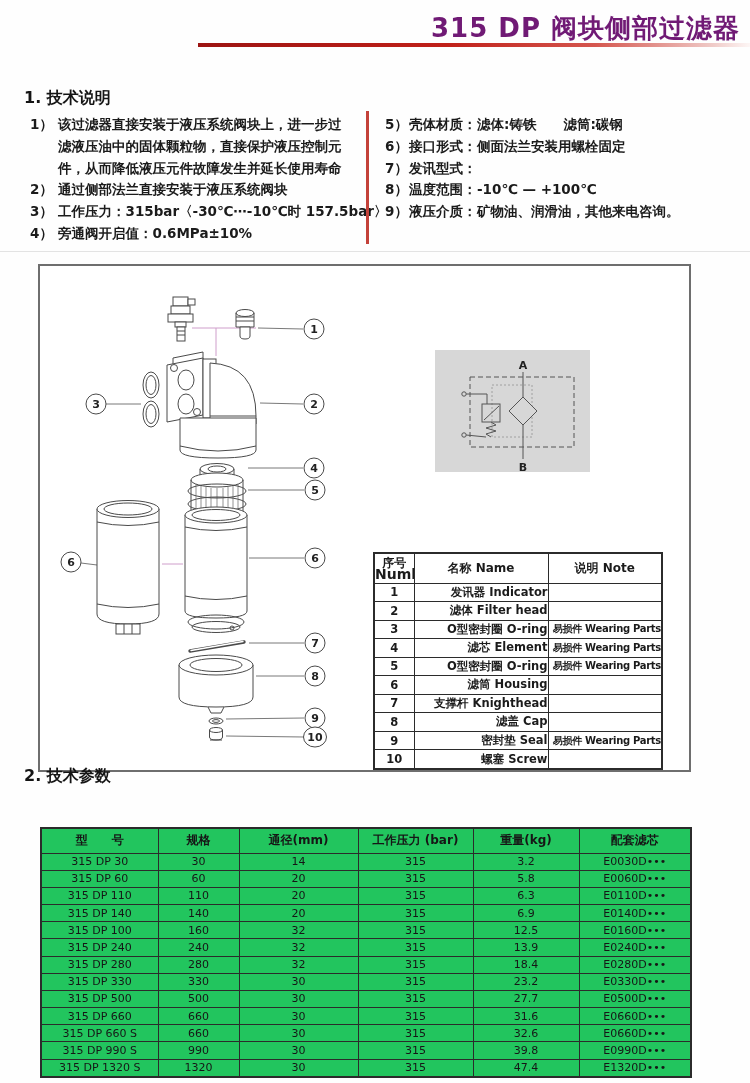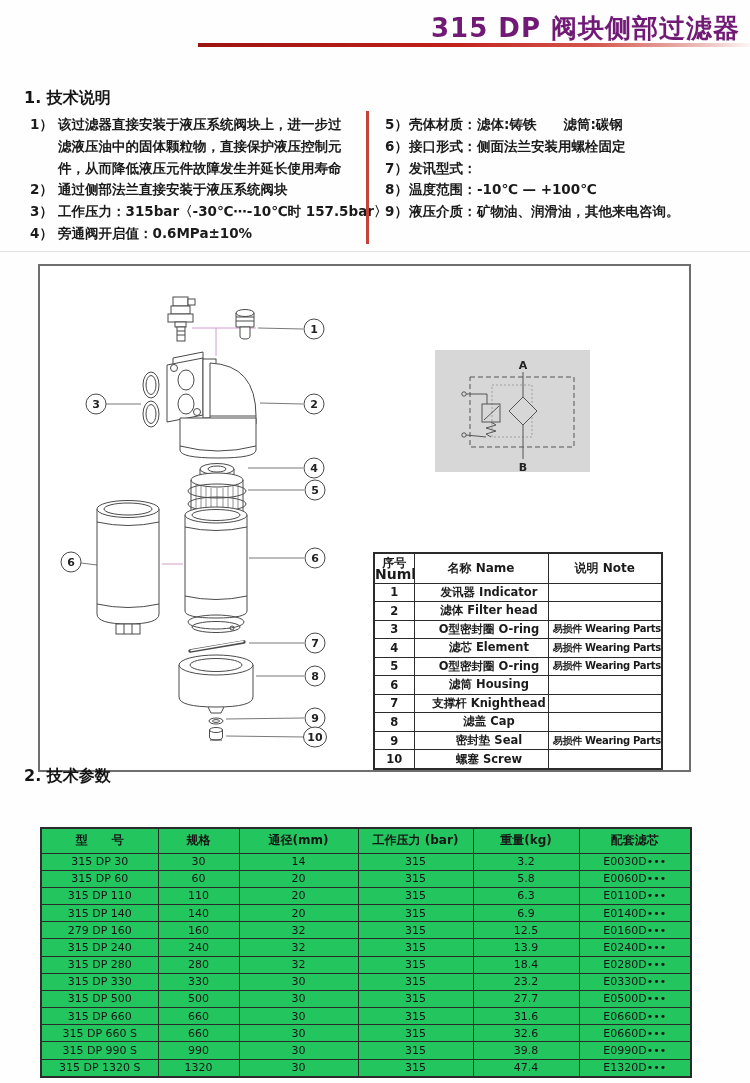--- a/index.html
+++ b/index.html
@@ -37,21 +37,21 @@
   .parts-table{position:absolute;left:333px;top:286px;width:290px;height:218px;
                border-collapse:collapse;table-layout:fixed;background:#fff;
                border:2px solid #2b2b2b}
   .parts-table th,.parts-table td{border:1px solid #2b2b2b;overflow:hidden;white-space:nowrap}
   .parts-table thead tr{height:30px}
   .pt-h{font-size:12px;font-weight:bold;vertical-align:middle}
   .pt-h .sub{font-size:14px;line-height:9px}
   .pt-h .main{line-height:13px}
   .parts-table td{font-weight:bold;vertical-align:middle}
   .pt-num{text-align:center;font-size:11.5px}
-  .pt-name{text-align:center;padding-left:16px;font-size:11.5px}
+  .pt-name{text-align:right;padding-left:16px;font-size:11.5px}
   .pt-note{text-align:right;font-size:10px;letter-spacing:-0.3px}
 
   .params-table{position:absolute;left:40px;top:827px;width:650px;height:251px;
                 border-collapse:collapse;table-layout:fixed;background:#22c55e;
                 border:2px solid #2b2b2b;color:#161616}
   .params-table th,.params-table td{border:1px solid #2b2b2b;text-align:center;
                 vertical-align:middle;white-space:nowrap;overflow:hidden}
   .params-table thead tr{height:25px}
   .params-table th{font-size:12px;font-weight:bold}
   .params-table td{font-size:11px;font-weight:500}
@@ -426,21 +426,21 @@
         </tr>
         <tr>
           <td>315 DP 140</td>
           <td>140</td>
           <td>20</td>
           <td>315</td>
           <td>6.9</td>
           <td>E0140D•••</td>
         </tr>
         <tr>
-          <td>279 DP 160</td>
+          <td>315 DP 100</td>
           <td>160</td>
           <td>32</td>
           <td>315</td>
           <td>12.5</td>
           <td>E0160D•••</td>
         </tr>
         <tr>
           <td>315 DP 240</td>
           <td>240</td>
           <td>32</td>

